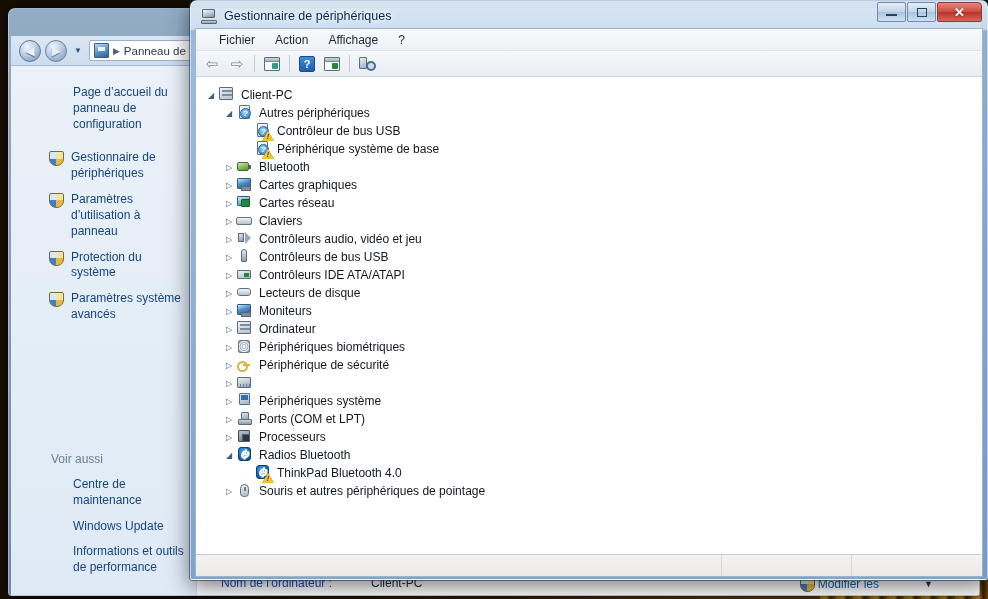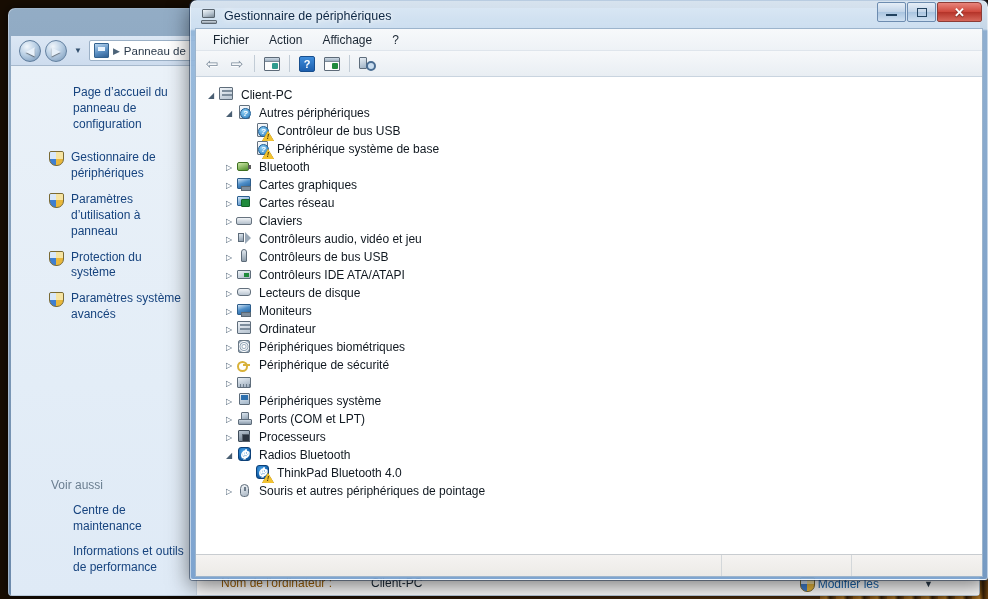--- a/index.html
+++ b/index.html
@@ -124,21 +124,21 @@
   }
   
   #cp-compname {
     position: absolute; left: 0; bottom: 0;
     width: 100%; height: 24px;
     display: flex; align-items: center;
     font-size: 12px; color: #1c2d3f;
     background: #ffffff;
     padding-left: 24px;
   }
-  #cp-compname .lbl { width: 150px; color: #a16207; }
+  #cp-compname .lbl { width: 150px; color: #1d4ed8; }
   #cp-compname .val { color: #1d2b38; }
   #cp-changelink {
     position: absolute; right: 100px; bottom: 3px;
     display: flex; align-items: center; gap: 3px;
     color: #1763ad; font-size: 12px; cursor: pointer;
   }
   #cp-chevron {
     position: absolute; right: 46px; bottom: 6px;
     color: #2b3c4d; font-size: 9px;
   }
@@ -206,21 +206,21 @@
 
   #dm-client {
     height: 549px;
     background: #f0f0f0;
     border: 1px solid #9cb4cc;
     display: flex; flex-direction: column;
   }
   #dm-menubar {
     height: 22px; flex: none;
     background: linear-gradient(180deg, #f7f9fb 0%, #eef2f6 100%);
-    display: flex; align-items: center; gap: 2px; padding-left: 8px;
+    display: flex; align-items: center; gap: 2px; padding-left: 14px;
     border-bottom: 1px solid #dfe5ec;
   }
   .menu-item {
     padding: 3px 9px; font-size: 12px; color: #1a2633; cursor: pointer;
     border-radius: 2px;
   }
 
   #dm-toolbar {
     height: 26px; flex: none;
     background: linear-gradient(180deg, #f6f8fa 0%, #e9eef3 100%);
@@ -506,20 +506,23 @@
         <span class="shield"></span>
         <span>Paramètres système avancés</span>
       </div>
 
       <div id="cp-seealso">
         <div class="seealso-title">Voir aussi</div>
         <div class="side-link plain">
           <span>Centre de maintenance</span>
         </div>
         <div class="side-link plain">
+          <span>Windows Update</span>
+        </div>
+        <div class="side-link plain">
           <span>Informations et outils de performance</span>
         </div>
       </div>
     </div>
 
     <div id="cp-content">
       <div id="cp-compname">
         <span class="lbl">Nom de l'ordinateur :</span>
         <span class="val">Client-PC</span>
       </div>

